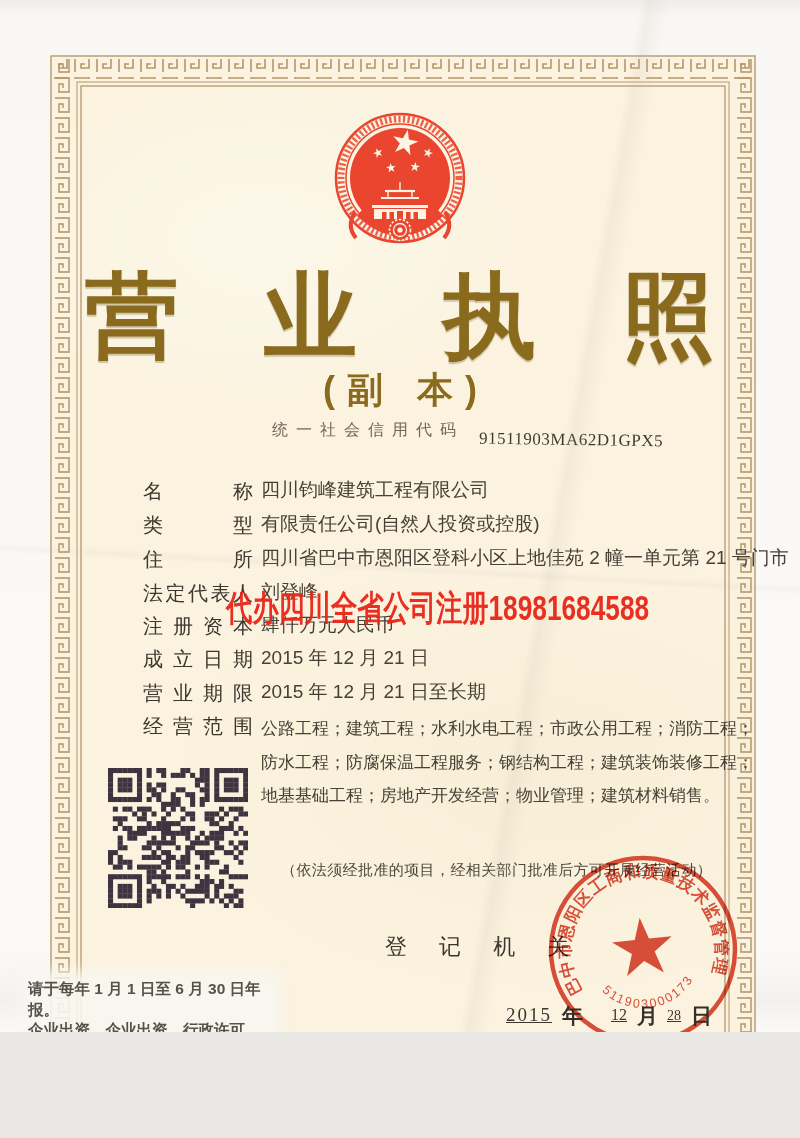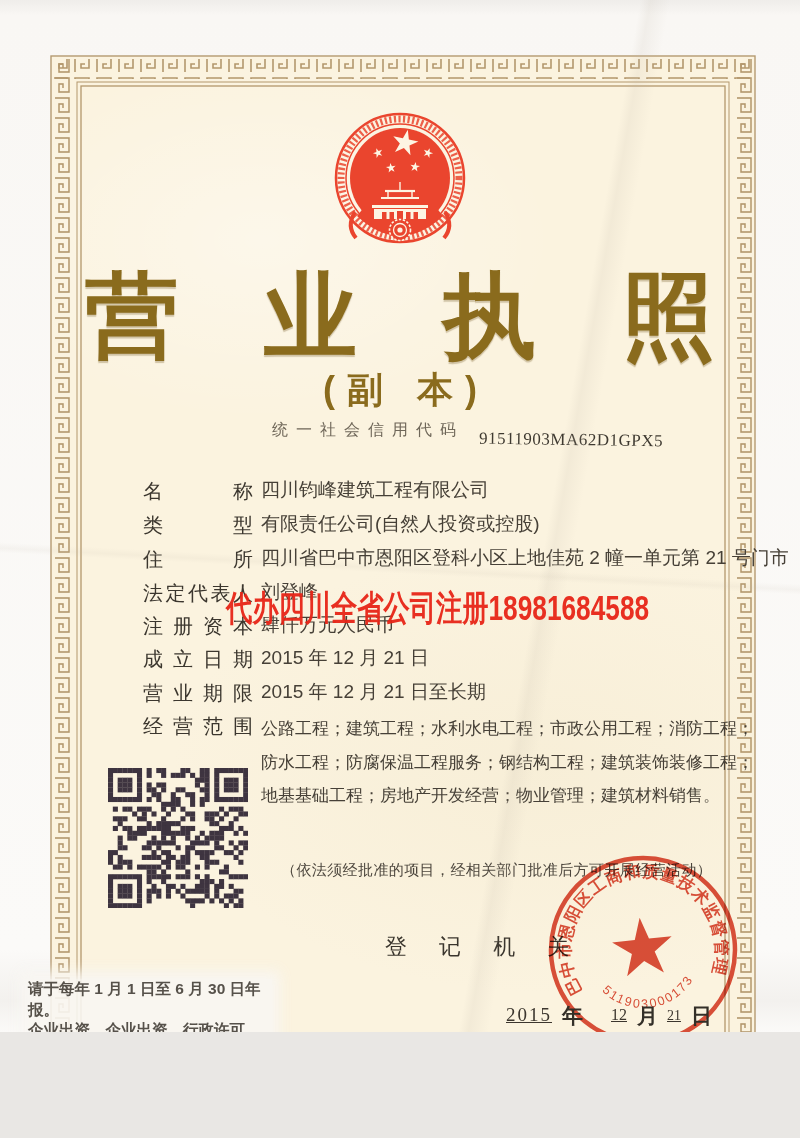--- a/index.html
+++ b/index.html
@@ -592,21 +592,21 @@
       <text font-size="12.5" fill="#d8432e" letter-spacing="2">
         <textPath href="#sealArcBottom" startOffset="4">5119030001730</textPath>
       </text>
     </g>
   </svg>
 
   <span class="abs date-num" style="left:506px;top:1004px;font-size:19px;letter-spacing:2px;">2015</span>
   <span class="abs date-cjk" style="left:562px;top:1002px;">年</span>
   <span class="abs date-num" style="left:611px;top:1006px;font-size:16px;">12</span>
   <span class="abs date-cjk" style="left:637px;top:1002px;">月</span>
-  <span class="abs date-num" style="left:667px;top:1008px;font-size:14px;">21</span>
+  <span class="abs date-num" style="left:667px;top:1008px;font-size:14px;">28</span>
   <span class="abs date-cjk" style="left:691px;top:1002px;">日</span>
 
   <div class="abs foot-left">
     <div>请于每年 1 月 1 日至 6 月 30 日年报。</div>
     <div>企业出资、企业出资、行政许可、</div>
   </div>
   <div class="abs site-label">企业信用信息公示系统网址：</div>
   <div class="abs site-url">http://gsxt.gsxt.gov.cn</div>
   <div class="abs supervisor">中华人民共和国国家工商行政管理总局监制</div>
 

